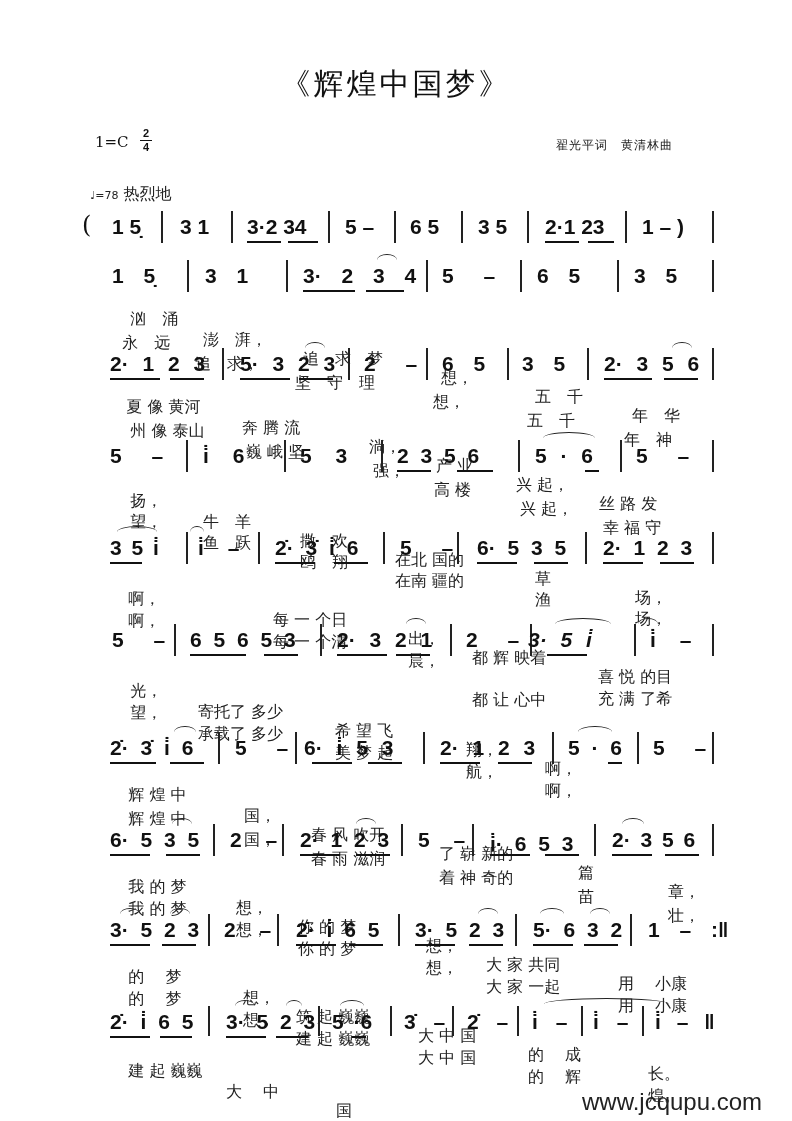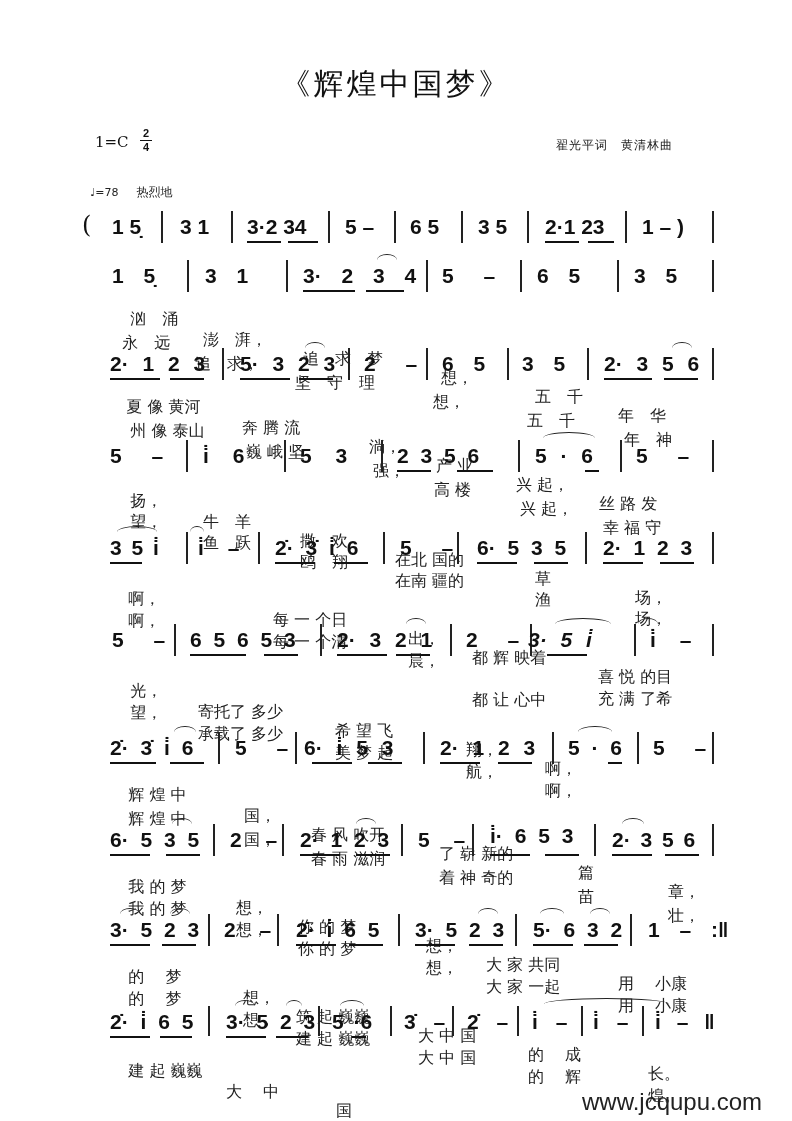--- a/index.html
+++ b/index.html
@@ -7,21 +7,21 @@
   body { position: relative; font-family: "DejaVu Sans", sans-serif; color: #111; }
 
   .title { position: absolute; top: 64px; left: 0; width: 792px; text-align: center;
     font-family: "DejaVu Sans", sans-serif; font-size: 30px; letter-spacing: 3px; color: #111; }
   .key { position: absolute; top: 133px; left: 95px; font-family: "DejaVu Serif", serif; font-size: 15px; }
   .timesig { position: absolute; top: 128px; left: 140px; width: 12px; text-align: center;
     font-family: "Liberation Sans", sans-serif; font-weight: bold; font-size: 11px; line-height: 11px; }
   .timesig .line { display: block; border-top: 1px solid #111; margin: 1px 0; }
   .credits { position: absolute; top: 137px; left: 556px; font-size: 12px; color: #222; letter-spacing: 1px; }
   .tempo { position: absolute; top: 184px; left: 90px; font-size: 11px; color: #222; }
-  .tempo .mood { margin-left: 18px; font-size: 12px; }
+  .tempo .mood { margin-left: 5px; font-size: 16px; }
 
   .sys { position: absolute; left: 0; width: 792px; }
   .bar { position: absolute; width: 1.6px; background: #222; }
   .notes { position: absolute; font-family: "Liberation Sans", sans-serif; font-weight: bold;
     font-size: 21px; letter-spacing: 0; white-space: pre; }
   .ul1 { position: absolute; height: 1.5px; background: #111; }
   .slur { position: absolute; height: 12px; border-top: 1.6px solid #222; border-radius: 50% 50% 0 0; }
   .lyr { position: absolute; font-family: "DejaVu Sans", sans-serif; font-size: 16px; color: #222;
     white-space: pre; letter-spacing: 0; }
   .paren { position: absolute; font-family: "DejaVu Serif", serif; font-size: 24px; }
@@ -82,21 +82,21 @@
   <div class="notes" style="left:537px;top:6px;word-spacing:14px;">6 5</div>
   <div class="bar" style="left:617px;top:2px;height:32px;"></div>
   <div class="notes" style="left:634px;top:6px;word-spacing:14px;">3 5</div>
   <div class="bar" style="left:712px;top:2px;height:32px;"></div>
   <div class="lyr" style="left:110px;top:32px;">
     <span>汹　涌</span>
     <span style="position:absolute;left:93px;">澎　湃，</span>
     <span style="position:absolute;left:193px;">追　求　梦</span>
     <span style="position:absolute;left:331px;">想，</span>
     <span style="position:absolute;left:425px;">五　千</span>
-    <span style="position:absolute;left:508px;text-align:right;">年　华</span>
+    <span style="position:absolute;left:522px;text-align:right;">年　华</span>
   </div>
   <div class="lyr" style="left:102px;top:56px;">
     <span>永　远</span>
     <span style="position:absolute;left:93px;">追　求，</span>
     <span style="position:absolute;left:193px;">坚　守　理</span>
     <span style="position:absolute;left:331px;">想，</span>
     <span style="position:absolute;left:425px;">五　千</span>
     <span style="position:absolute;left:522px;">年　神</span>
   </div>
 </div>
@@ -298,21 +298,21 @@
   <div class="bar" style="left:213px;top:2px;height:32px;"></div>
   <div class="notes" style="left:230px;top:6px;word-spacing:18px;">2 –</div>
   <div class="bar" style="left:282px;top:2px;height:32px;"></div>
   <div class="slur" style="left:356px;top:-4px;width:20px;"></div>
   <div class="notes" style="left:300px;top:6px;word-spacing:6px;">2· 1 2 3</div>
   <div class="ul1" style="left:300px;top:32px;width:40px;"></div>
   <div class="ul1" style="left:356px;top:32px;width:34px;"></div>
   <div class="bar" style="left:401px;top:2px;height:32px;"></div>
   <div class="notes" style="left:418px;top:6px;word-spacing:18px;">5 –</div>
   <div class="bar" style="left:472px;top:2px;height:32px;"></div>
-  <div class="notes" style="left:490px;top:2px;word-spacing:6px;">i̇· 6 5 3</div>
+  <div class="notes" style="left:490px;top:10px;word-spacing:6px;">i̇· 6 5 3</div>
   <div class="ul1" style="left:490px;top:32px;width:40px;"></div>
   <div class="ul1" style="left:545px;top:32px;width:34px;"></div>
   <div class="bar" style="left:594px;top:2px;height:32px;"></div>
   <div class="slur" style="left:622px;top:-4px;width:22px;"></div>
   <div class="notes" style="left:612px;top:6px;word-spacing:4px;">2· 3 5 6</div>
   <div class="ul1" style="left:612px;top:32px;width:40px;"></div>
   <div class="ul1" style="left:665px;top:32px;width:34px;"></div>
   <div class="bar" style="left:712px;top:2px;height:32px;"></div>
   <div class="lyr" style="left:108px;top:36px;">
     <span>我 的 梦</span>

